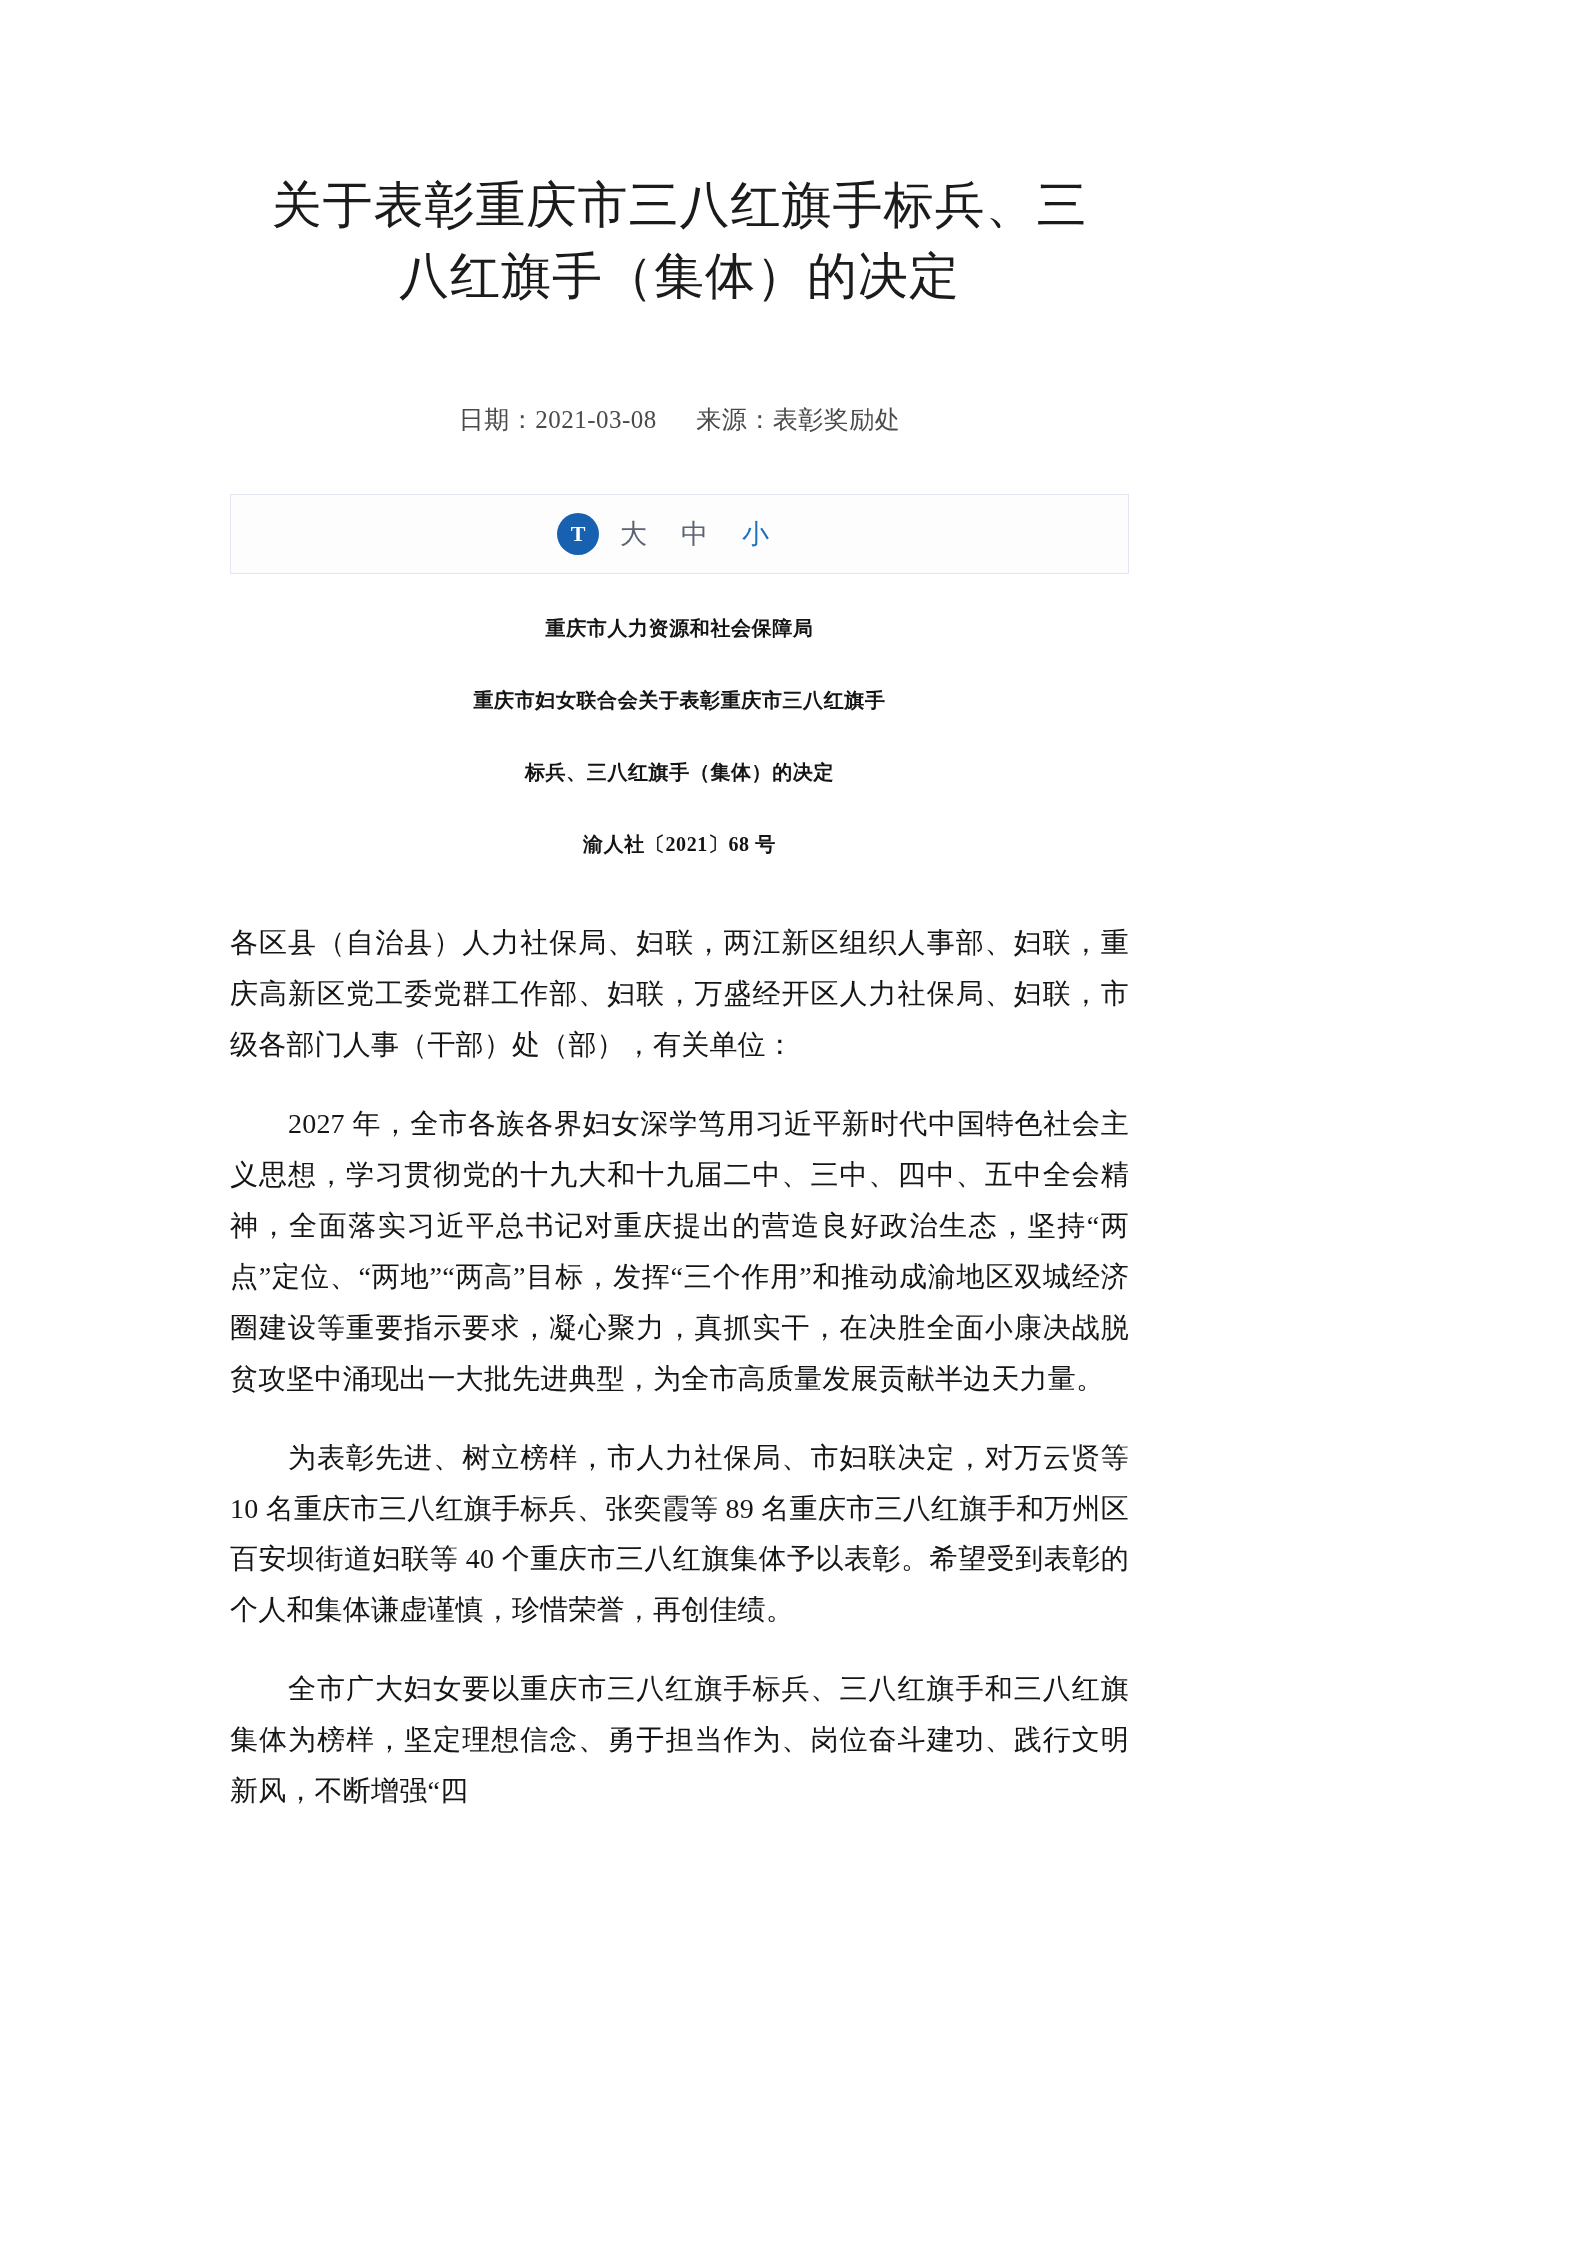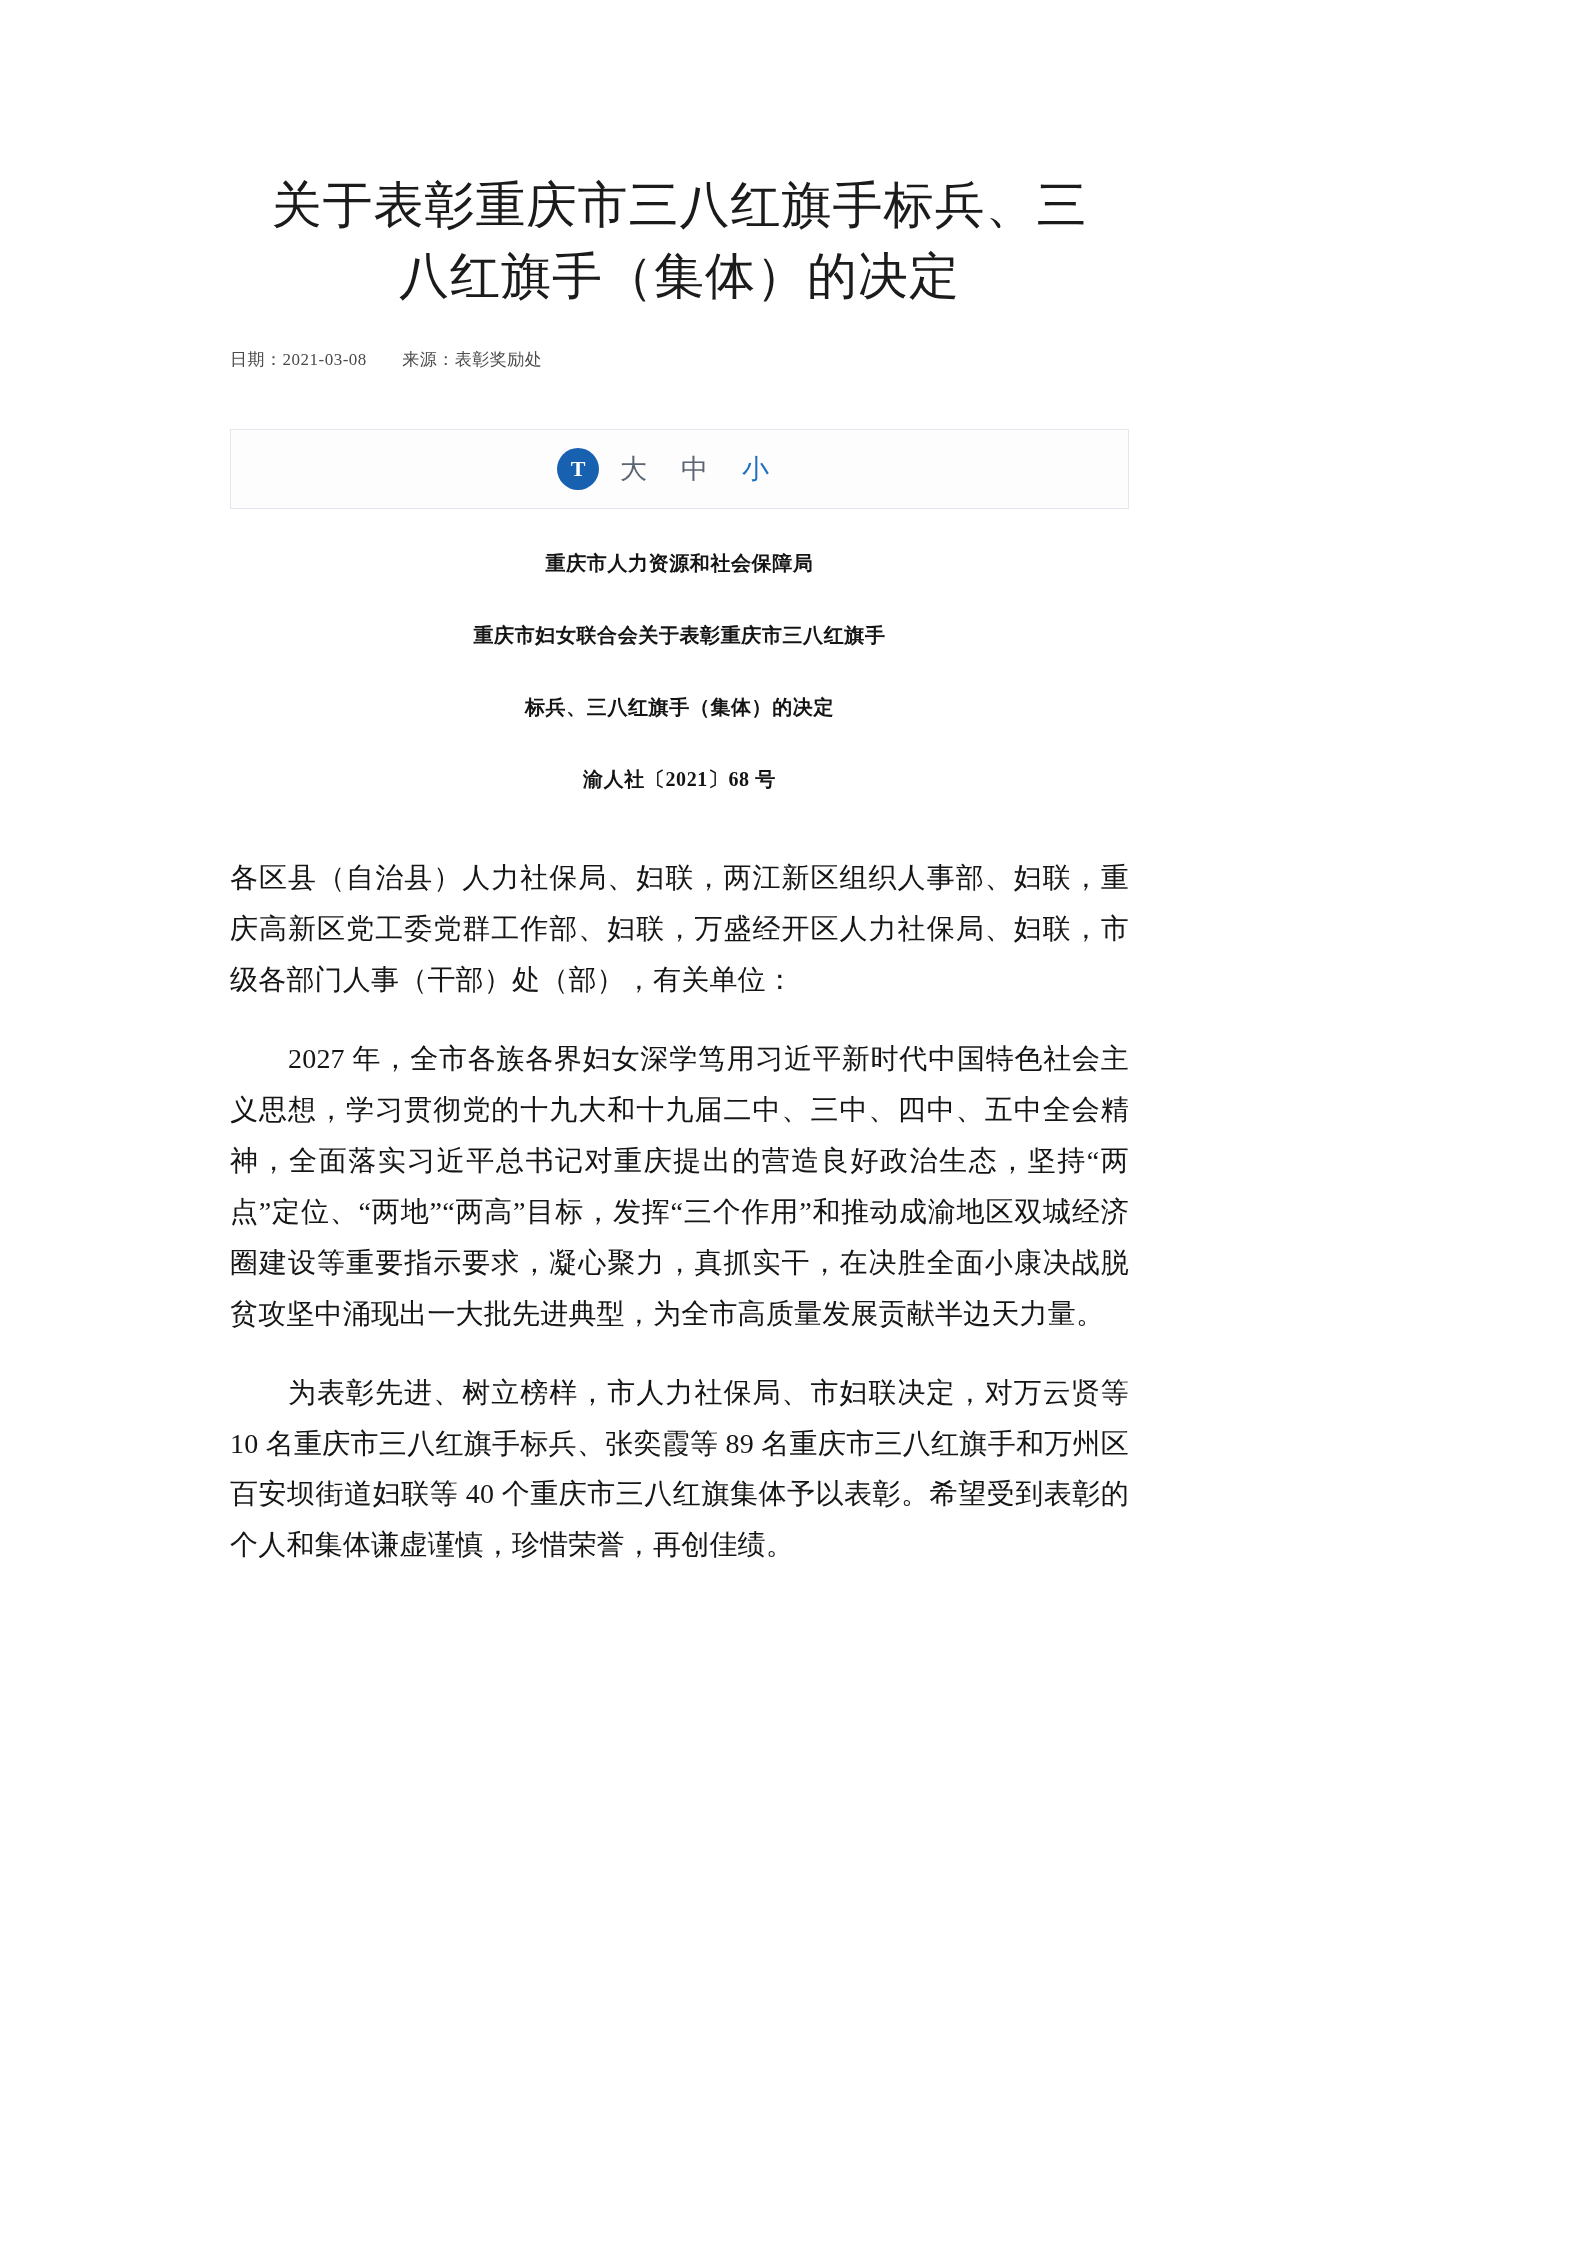--- a/index.html
+++ b/index.html
@@ -24,22 +24,23 @@
   .doc-title {
     font-size: 50px;
     line-height: 1.42;
     text-align: center;
     font-weight: 400;
     color: #1b1b1b;
     letter-spacing: 1px;
     margin: 0 30px;
   }
   .meta-line {
-    margin-top: 36px;
-    font-size: 17px;
+    margin-top: 91px;
+    text-align: center;
+    font-size: 25px;
     color: #4a4a4a;
     letter-spacing: 0.5px;
   }
   .meta-line .gap {
     display: inline-block;
     width: 26px;
   }
   .fontsize-bar {
     margin-top: 58px;
     height: 78px;
@@ -137,15 +138,16 @@
     <p>重庆市人力资源和社会保障局</p>
     <p>重庆市妇女联合会关于表彰重庆市三八红旗手</p>
     <p>标兵、三八红旗手（集体）的决定</p>
     <p class="doc-number">渝人社〔2021〕68 号</p>
   </div>
 
   <div class="body-block">
     <p>各区县（自治县）人力社保局、妇联，两江新区组织人事部、妇联，重庆高新区党工委党群工作部、妇联，万盛经开区人力社保局、妇联，市级各部门人事（干部）处（部），有关单位：</p>
     <p class="indent">2027 年，全市各族各界妇女深学笃用习近平新时代中国特色社会主义思想，学习贯彻党的十九大和十九届二中、三中、四中、五中全会精神，全面落实习近平总书记对重庆提出的营造良好政治生态，坚持“两点”定位、“两地”“两高”目标，发挥“三个作用”和推动成渝地区双城经济圈建设等重要指示要求，凝心聚力，真抓实干，在决胜全面小康决战脱贫攻坚中涌现出一大批先进典型，为全市高质量发展贡献半边天力量。</p>
     <p class="indent">为表彰先进、树立榜样，市人力社保局、市妇联决定，对万云贤等 10 名重庆市三八红旗手标兵、张奕霞等 89 名重庆市三八红旗手和万州区百安坝街道妇联等 40 个重庆市三八红旗集体予以表彰。希望受到表彰的个人和集体谦虚谨慎，珍惜荣誉，再创佳绩。</p>
+    <p class="indent">全市广大妇女要以重庆市三八红旗手标兵、三八红旗手和三八红旗集体为榜样，坚定理想信念、勇于担当作为、岗位奋斗建功、践行文明新风，不断增强“四</p>
   </div>
 
 </div>
 
 </body></html>

